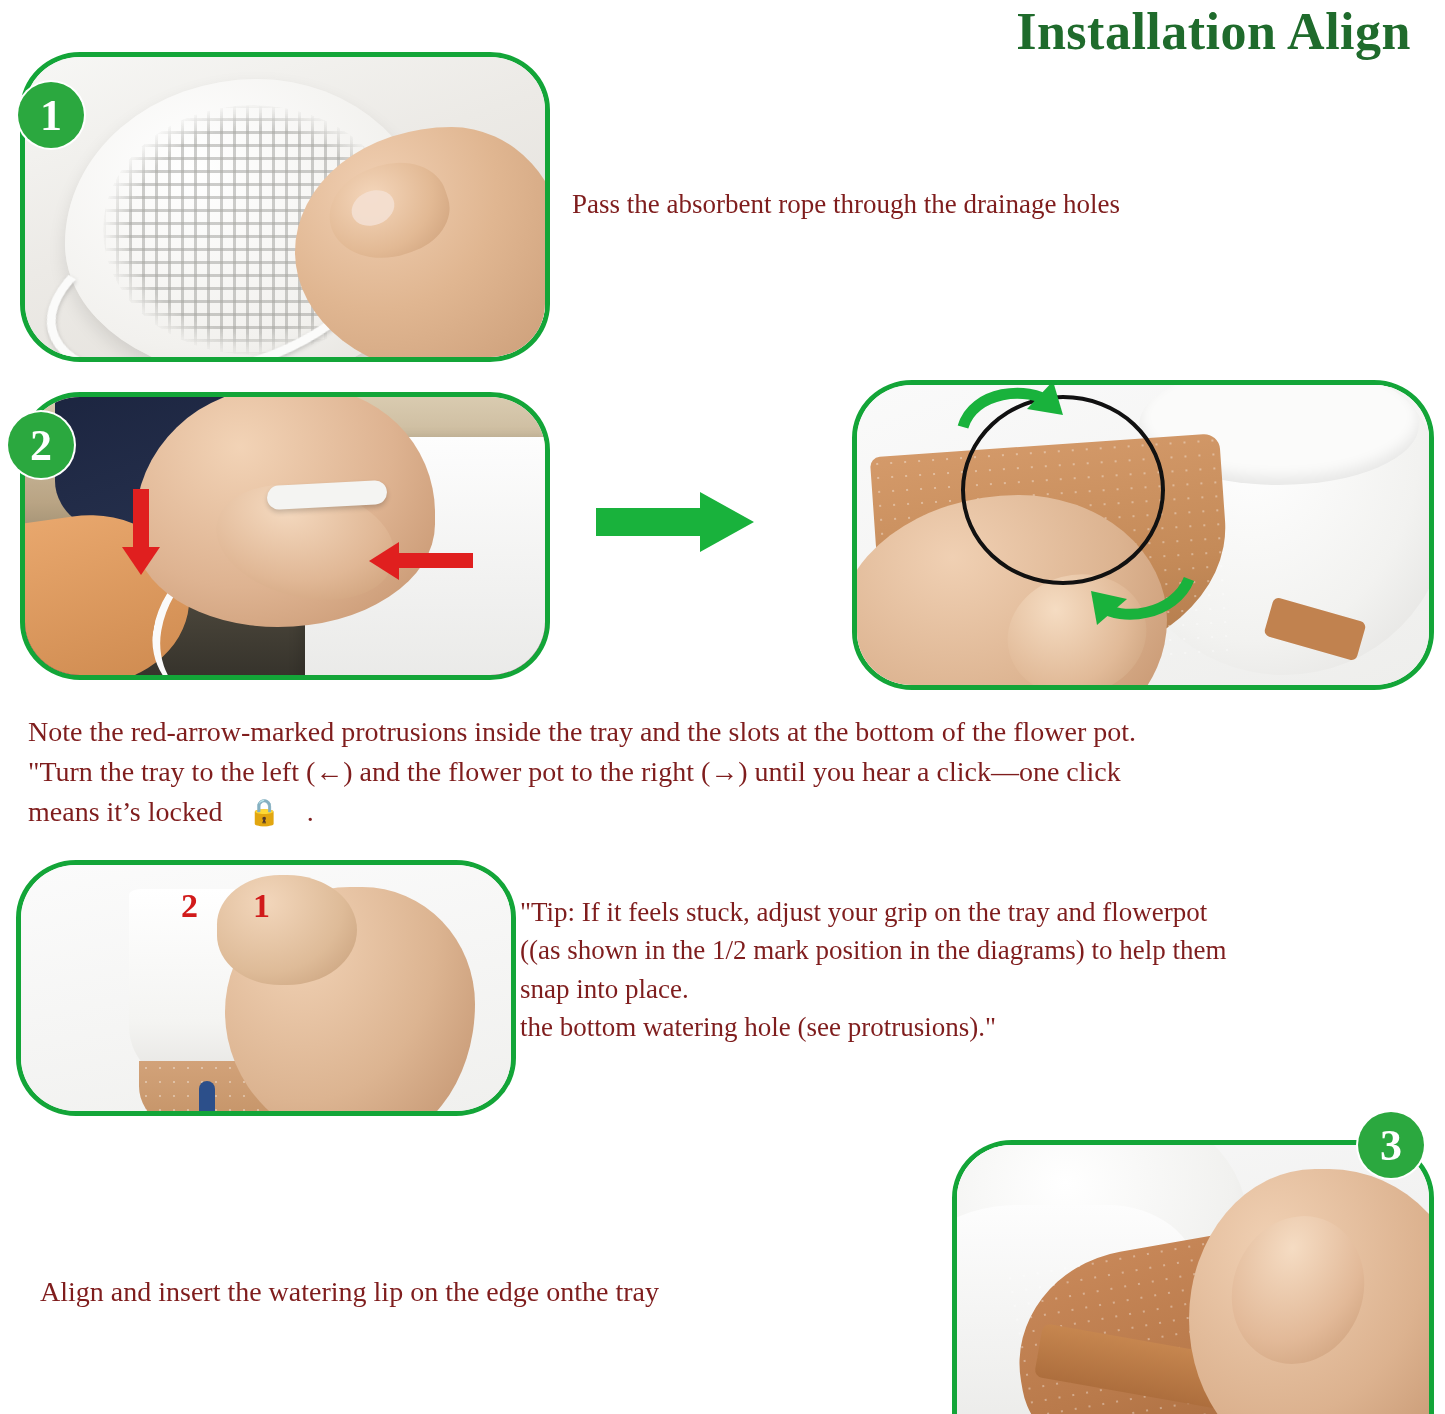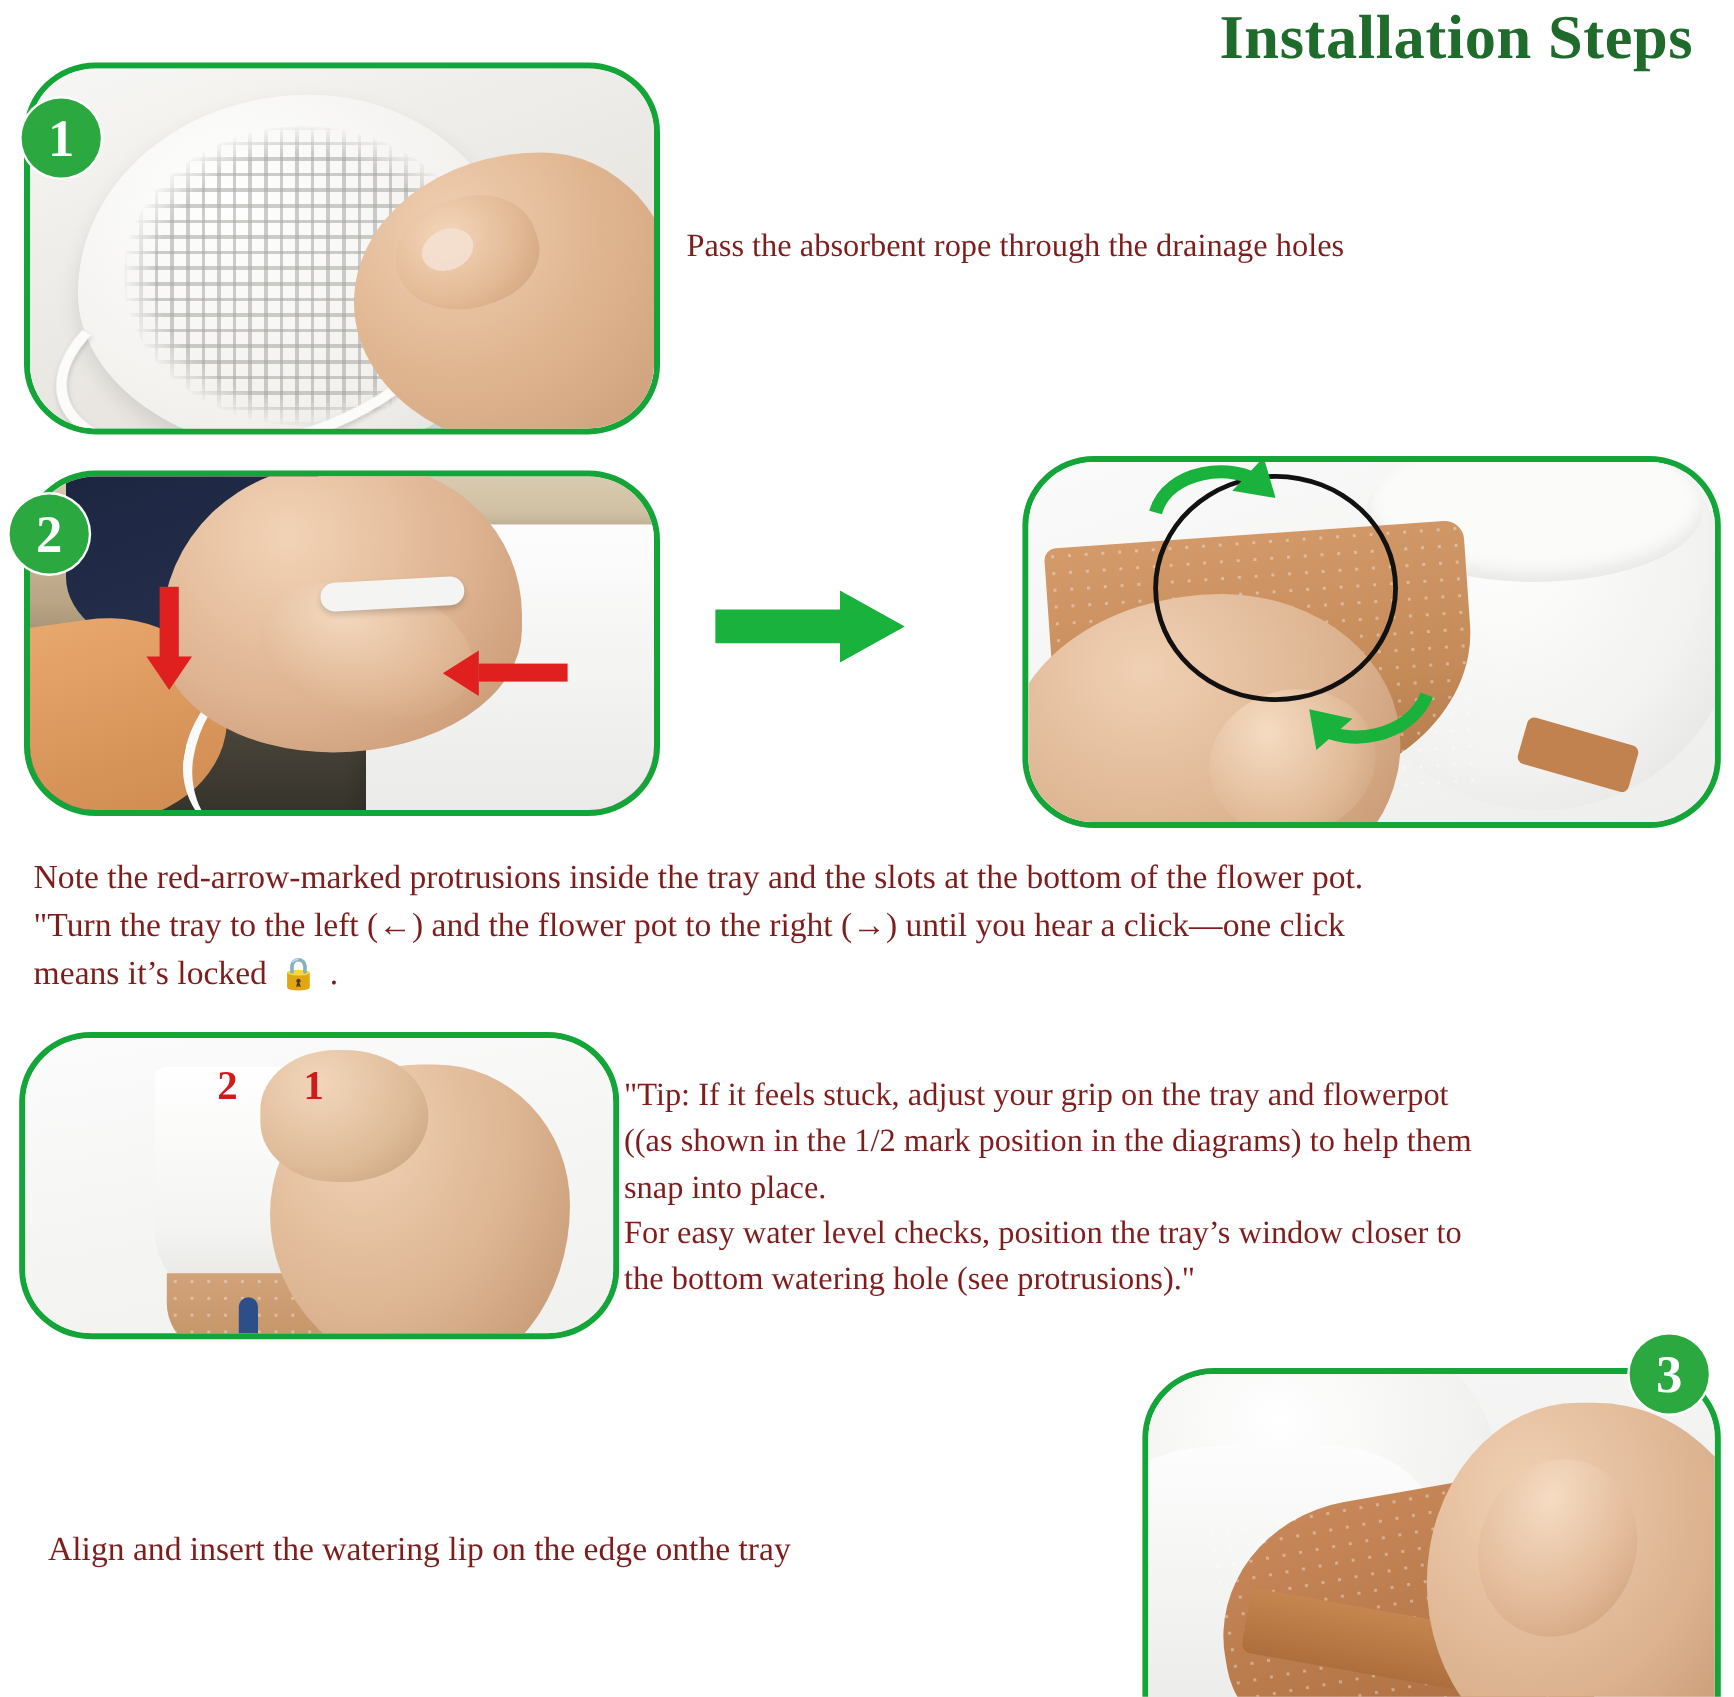--- a/index.html
+++ b/index.html
@@ -330,21 +330,21 @@
     position:absolute; right:66px; top:70px; width:130px; height:150px;
     background: radial-gradient(ellipse at 35% 25%, #f5dcc3 0%, #e2b998 60%, #c89a74 100%);
     border-radius: 50%;
     transform: rotate(20deg);
   }
   .lock-emoji { font-size: 26px; }
 </style>
 </head>
 <body>
 
-<div class="title">Installation Steps</div>
+<div class="title">Installation Align</div>
 
 <div class="panel" style="left:20px; top:52px; width:520px; height:300px;">
   <div class="ph">
     <div class="p1-bg"></div>
     <div class="p1-disc"></div>
     <div class="p1-mesh"></div>
     <div class="p1-rope"></div>
     <div class="p1-rope2"></div>
     <div class="p1-hand"></div>
     <div class="p1-finger"></div>
@@ -403,21 +403,21 @@
         <path d="M100,8 C86,44 32,52 10,34" stroke="#19b23c" stroke-width="11" fill="none"></path>
         <polygon points="8,54 2,20 38,28" fill="#19b23c"></polygon>
       </svg>
     </div>
   </div>
 </div>
 
 <div class="para" style="left:28px; top:712px; width:1400px; font-size:28px;">
   <div>Note the red-arrow-marked protrusions inside the tray and the slots at the bottom of the flower pot.</div>
   <div>"Turn the tray to the left (←) and the flower pot to the right (→) until you hear a click—one click</div>
-  <div style="display:flex; align-items:baseline; gap:10px;">
+  <div style="display:flex; align-items:baseline; gap:26px;">
     <span>means it’s locked</span>
     <span class="lock-emoji">🔒</span>
     <span>.</span>
   </div>
 </div>
 
 <div class="panel" style="left:16px; top:860px; width:490px; height:246px;">
   <div class="ph">
     <div class="p4-bg"></div>
     <div class="p4-pot"></div>
@@ -430,21 +430,20 @@
     <div class="p4-fist"></div>
     <div class="mark" style="left:160px; top:22px;">2</div>
     <div class="mark" style="left:232px; top:22px;">1</div>
   </div>
 </div>
 
 <div class="para" style="left:520px; top:893px; width:915px; font-size:27px;">
   <div>"Tip: If it feels stuck, adjust your grip on the tray and flowerpot</div>
   <div>((as shown in the 1/2 mark position in the diagrams) to help them</div>
   <div>snap into place.</div>
-  <div>For easy water level checks, position the tray’s window closer to</div>
   <div>the bottom watering hole (see protrusions)."</div>
 </div>
 
 <div class="panel" style="left:952px; top:1140px; width:472px; height:272px; border-radius:60px 60px 0 0 / 58px 58px 0 0;">
   <div class="ph">
     <div class="p5-bg"></div>
     <div class="p5-white"></div>
     <div class="p5-white2"></div>
     <div class="p5-brown">
         <div class="p3-speck"></div>

